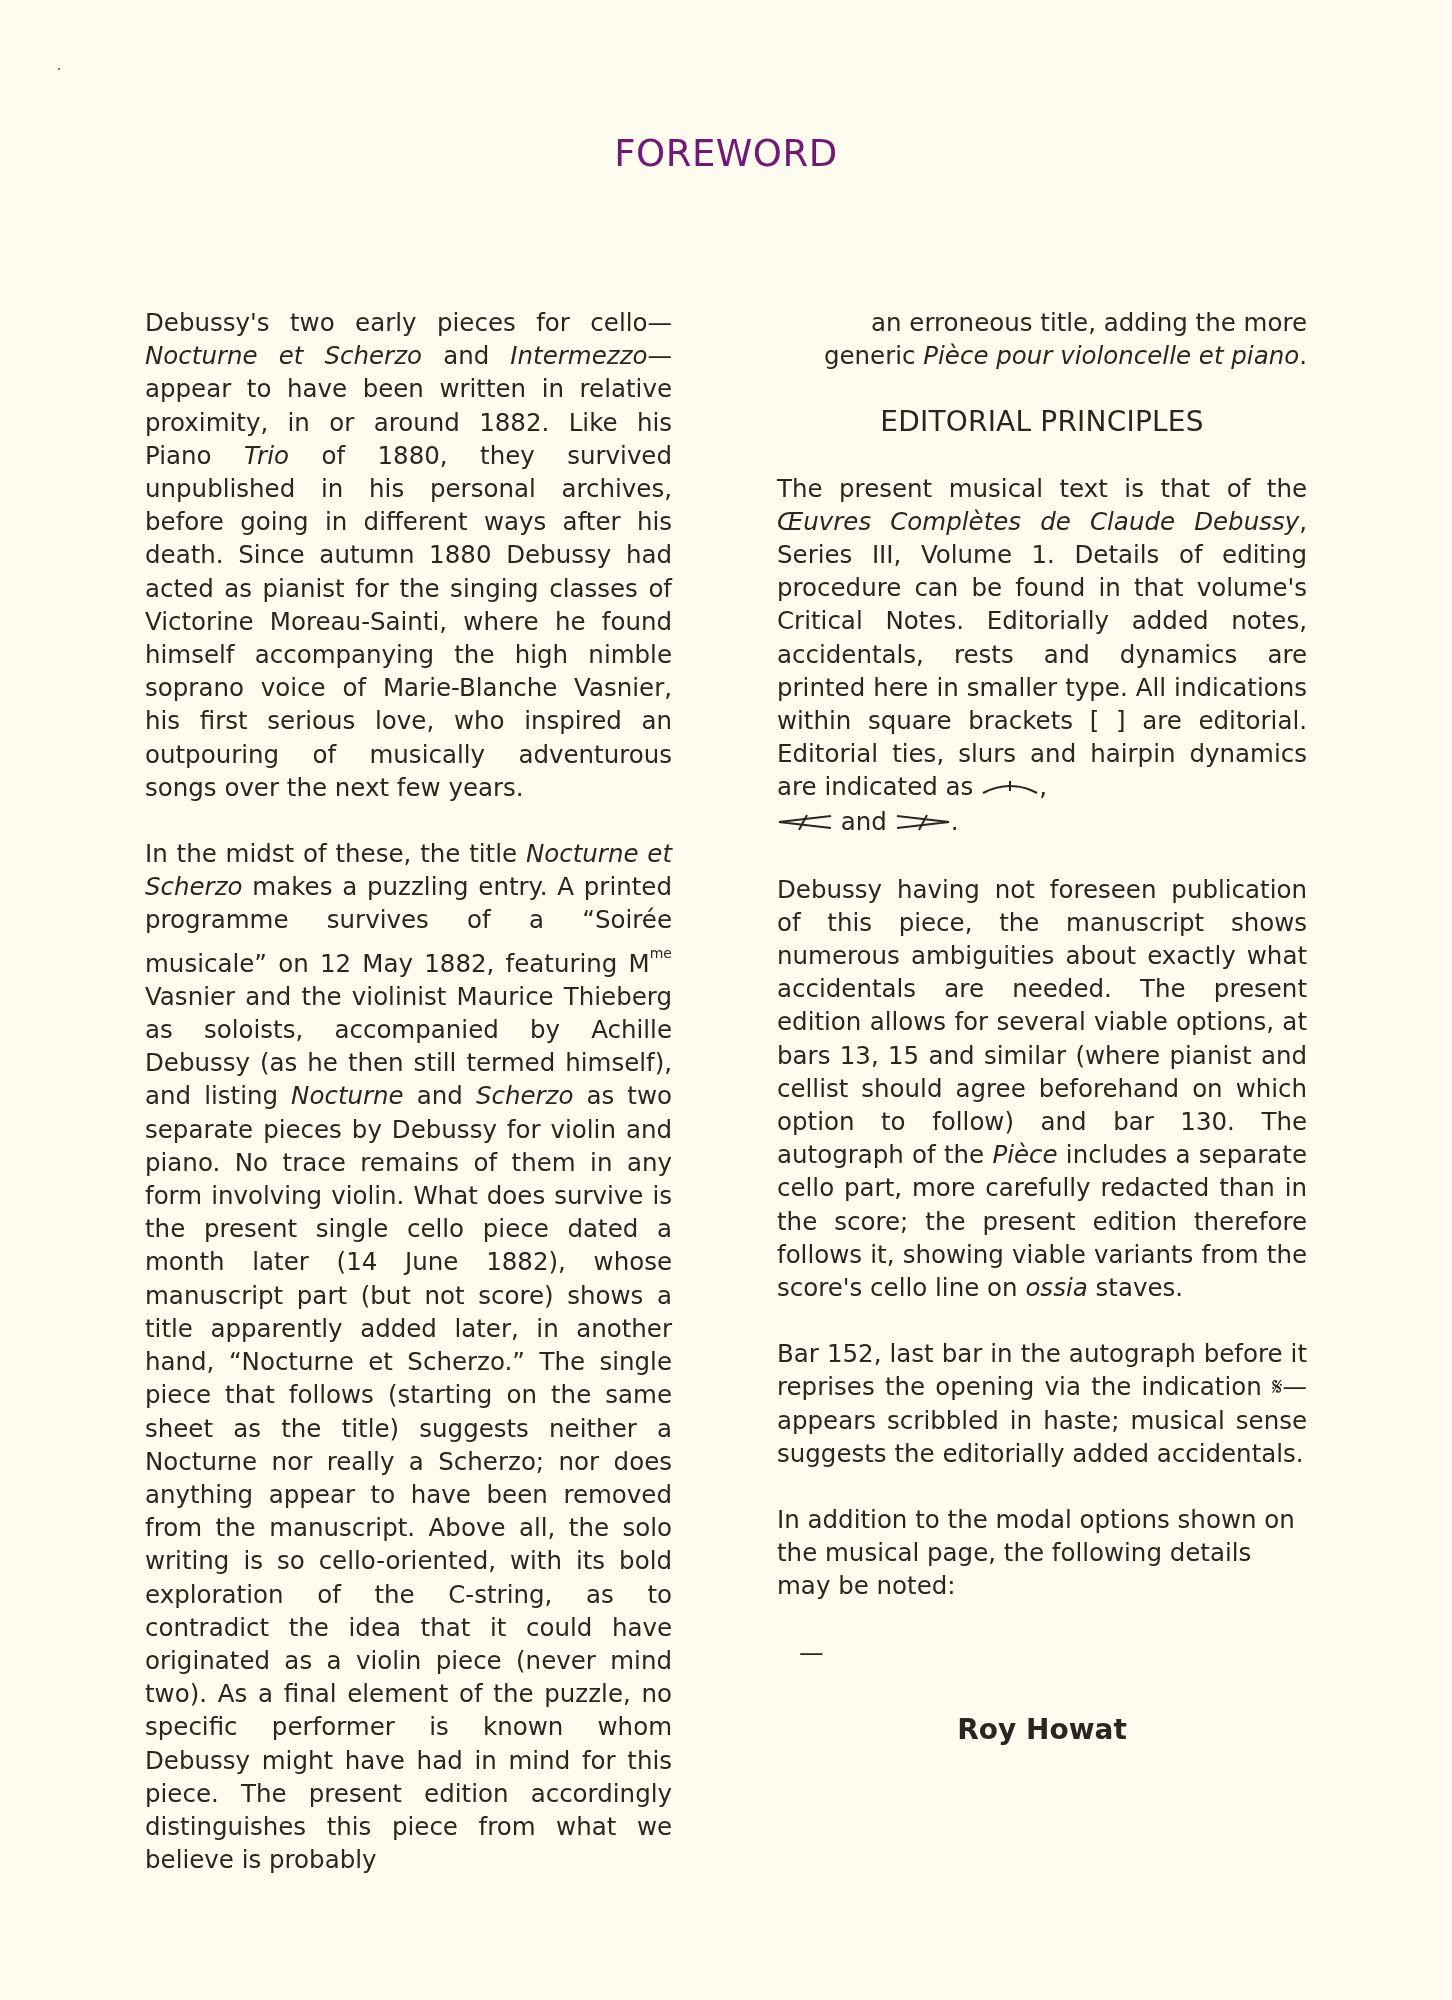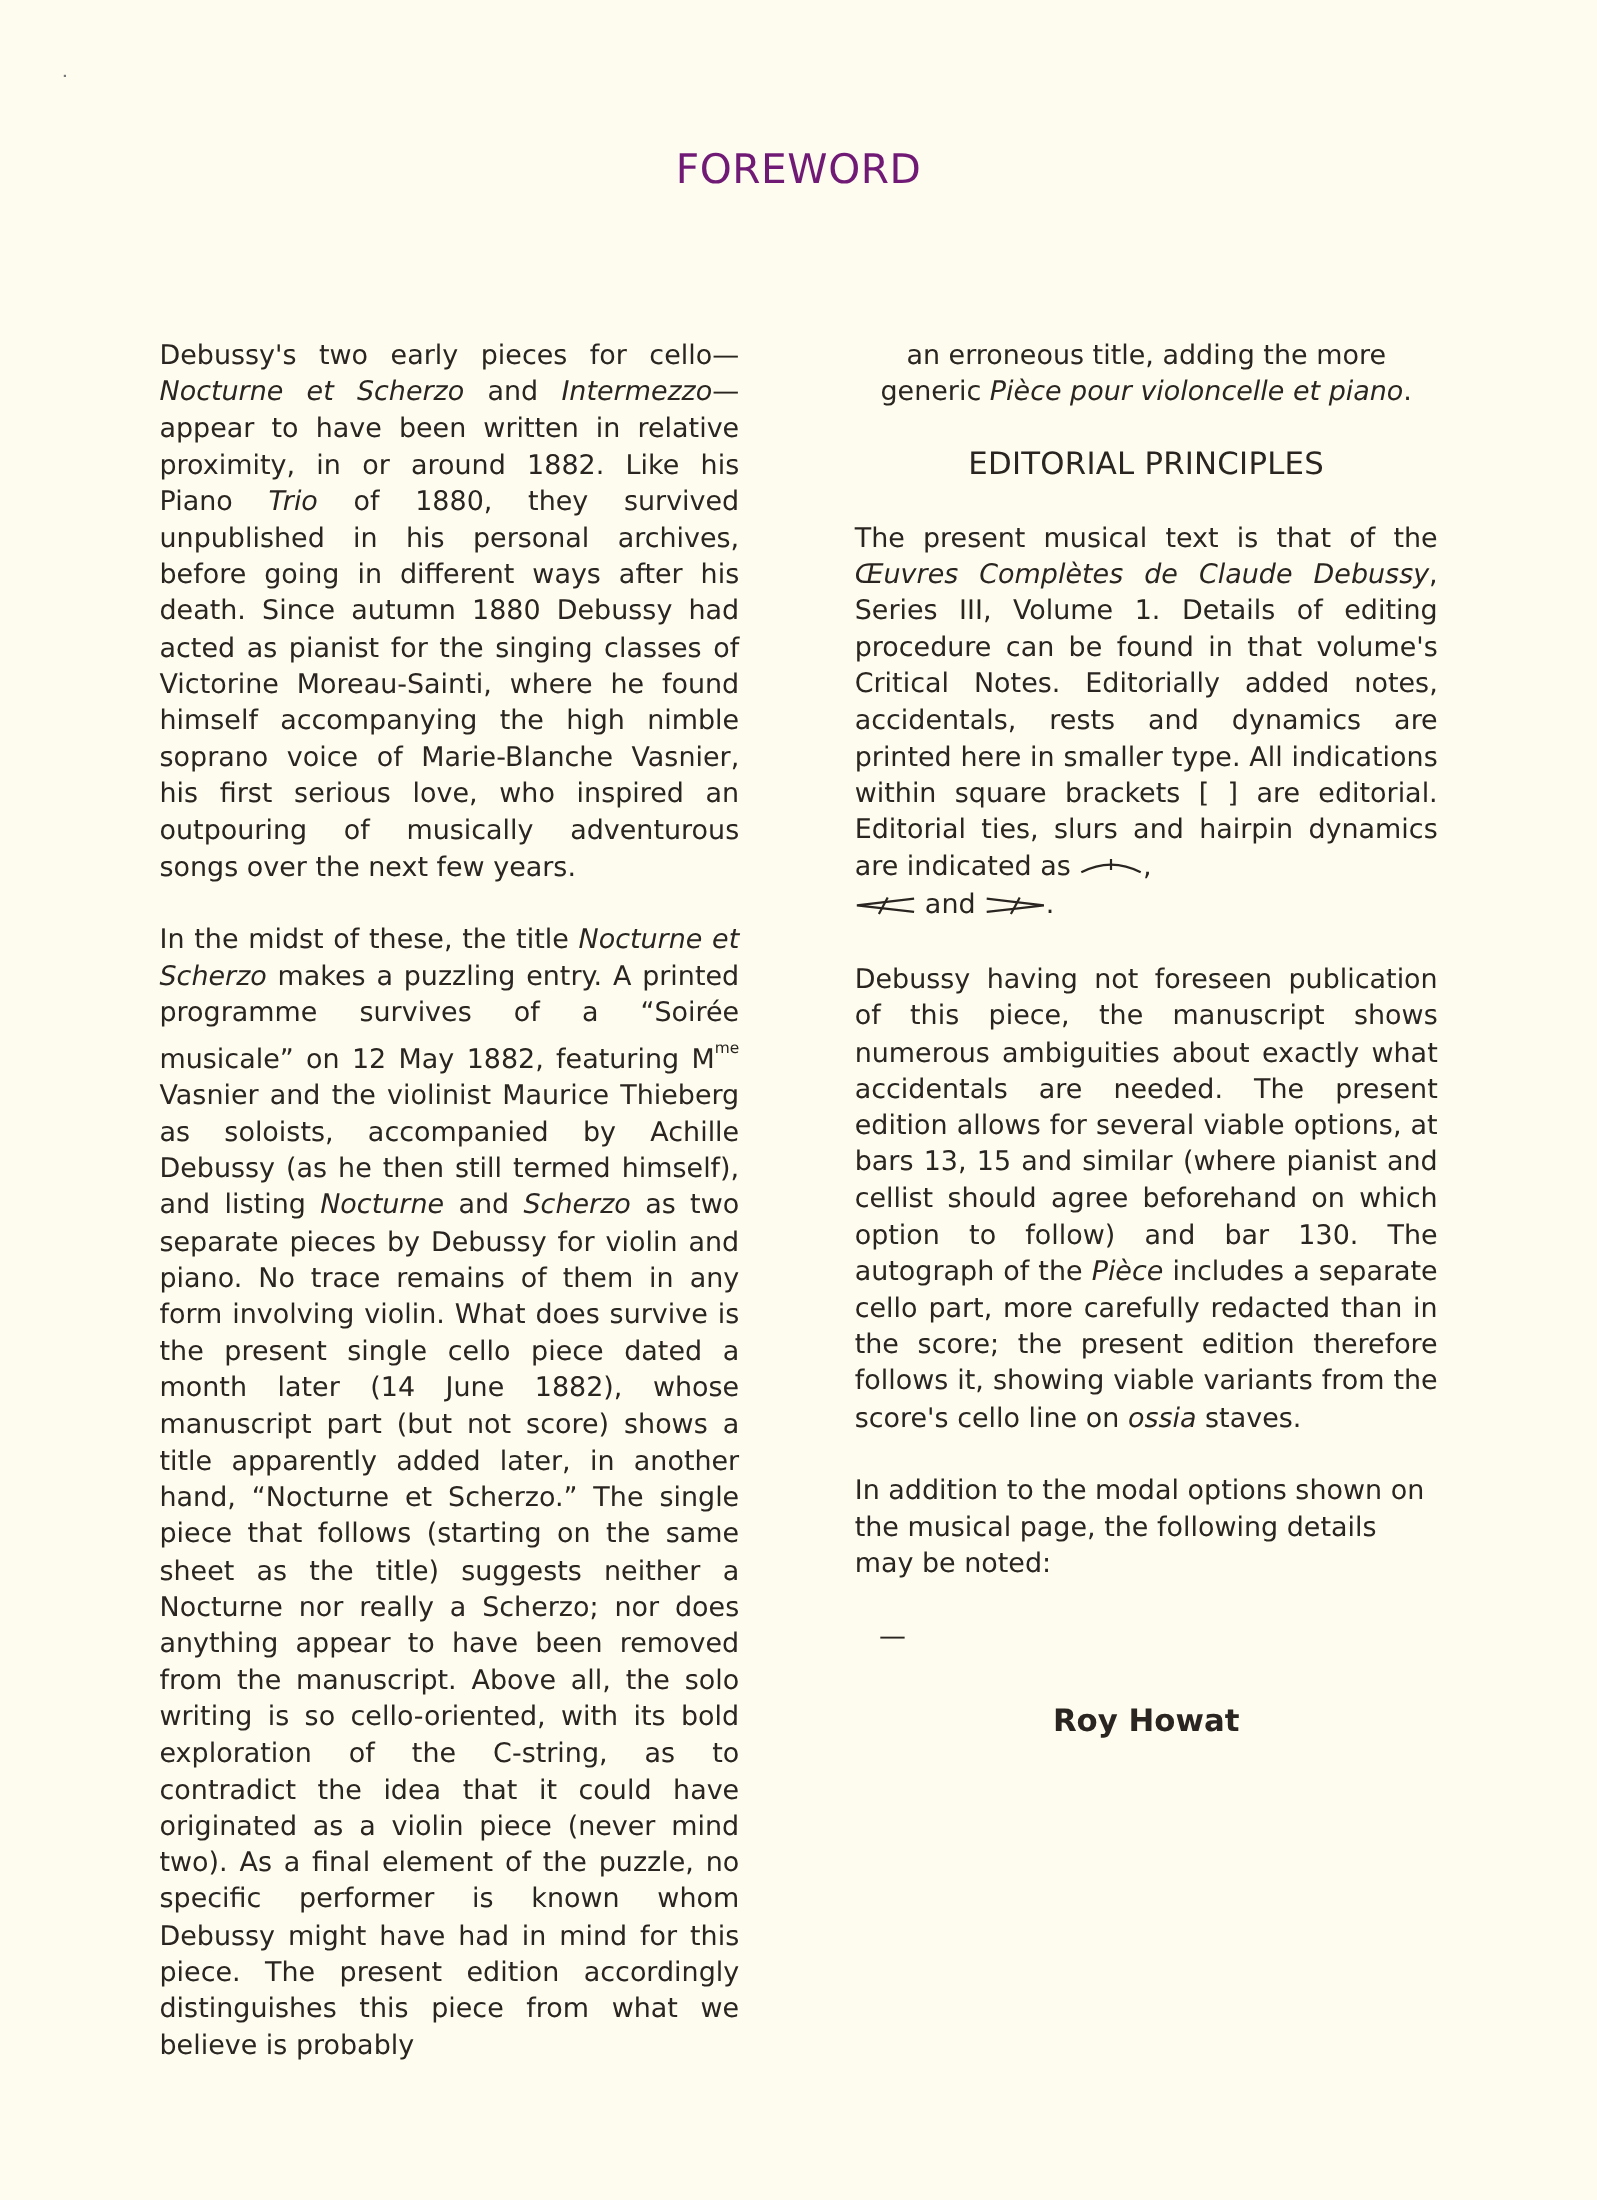--- a/index.html
+++ b/index.html
@@ -44,31 +44,32 @@
 <div class="stray-mark"></div>
 
 <h1 class="title">FOREWORD</h1>
 
 <div class="col col-left">
   <p><span>Debussy's two early pieces for cello—</span><i>Nocturne et Scherzo</i><span> and </span><i>Intermezzo</i><span>— appear to have been written in relative proximity, in or around 1882. Like his Piano </span><i>Trio</i><span> of 1880, they survived unpublished in his personal archives, before going in different ways after his death. Since autumn 1880 Debussy had acted as pianist for the singing classes of Victorine Moreau-Sainti, where he found himself accompanying the high nimble soprano voice of Marie-Blanche Vasnier, his first serious love, who inspired an outpouring of musically adventurous songs over the next few years.</span></p>
   <p><span>In the midst of these, the title </span><i>Nocturne et Scherzo</i><span> makes a puzzling entry. A printed programme survives of a “Soirée musicale” on 12 May 1882, featuring M</span><sup class="mme">me</sup><span> Vasnier and the violinist Maurice Thieberg as soloists, accompanied by Achille Debussy (as he then still termed himself), and listing </span><i>Nocturne</i><span> and </span><i>Scherzo</i><span> as two separate pieces by Debussy for violin and piano. No trace remains of them in any form involving violin. What does survive is the present single cello piece dated a month later (14 June 1882), whose manuscript part (but not score) shows a title apparently added later, in another hand, “Nocturne et Scherzo.” The single piece that follows (starting on the same sheet as the title) suggests neither a Nocturne nor really a Scherzo; nor does anything appear to have been removed from the manuscript. Above all, the solo writing is so cello-oriented, with its bold exploration of the C-string, as to contradict the idea that it could have originated as a violin piece (never mind two). As a final element of the puzzle, no specific performer is known whom Debussy might have had in mind for this piece. The present edition accordingly distinguishes this piece from what we believe is probably</span></p>
 </div>
 
 <div class="col col-right">
-  <p style="text-align:center"><span>an erroneous title, adding the more generic </span><i>Pièce pour violoncelle et piano</i><span>.</span></p>
+  <p style="text-align:right"><span>an erroneous title, adding the more generic </span><i>Pièce pour violoncelle et piano</i><span>.</span></p>
   <h2 class="heading">EDITORIAL PRINCIPLES</h2>
   <p><span>The present musical text is that of the </span><i>Œuvres Complètes de Claude Debussy</i><span>, Series III, Volume 1. Details of editing procedure can be found in that volume's Critical Notes. Editorially added notes, accidentals, rests and dynamics are printed here in smaller type. All indications within square brackets [ ] are editorial. Editorial ties, slurs and hairpin dynamics are indicated as </span><span class="glyph"><svg width="58" height="20" viewBox="0 0 58 20">
           <path d="M2 16 Q29 2 56 16" fill="none" stroke="#2a2520" stroke-width="2"></path>
           <line x1="29" y1="4" x2="29" y2="14" stroke="#2a2520" stroke-width="2"></line>
         </svg></span><span>,</span><br><span class="glyph"><svg width="56" height="18" viewBox="0 0 56 18">
           <path d="M54 3 L2 9 L54 15" fill="none" stroke="#2a2520" stroke-width="2"></path>
           <line x1="30" y1="2" x2="22" y2="17" stroke="#2a2520" stroke-width="2"></line>
         </svg></span><span> and </span><span class="glyph"><svg width="56" height="18" viewBox="0 0 56 18">
           <path d="M2 3 L54 9 L2 15" fill="none" stroke="#2a2520" stroke-width="2"></path>
           <line x1="32" y1="2" x2="24" y2="17" stroke="#2a2520" stroke-width="2"></line>
         </svg></span><span>.</span></p>
   <p><span>Debussy having not foreseen publication of this piece, the manuscript shows numerous ambiguities about exactly what accidentals are needed. The present edition allows for several viable options, at bars 13, 15 and similar (where pianist and cellist should agree beforehand on which option to follow) and bar 130. The autograph of the </span><i>Pièce</i><span> includes a separate cello part, more carefully redacted than in the score; the present edition therefore follows it, showing viable variants from the score's cello line on </span><i>ossia</i><span> staves.</span></p>
+  <p><span>Bar 152, last bar in the autograph before it reprises the opening via the indication </span><span>𝄋</span><span>— appears scribbled in haste; musical sense suggests the editorially added accidentals.</span></p>
   <p style="text-align:left">In addition to the modal options shown on the musical page, the following details may be noted:</p>
   <div class="list-item">
     <span class="dash">—</span>
   </div>
   <div class="signature">Roy Howat</div>
 </div>
 
 </body></html>

